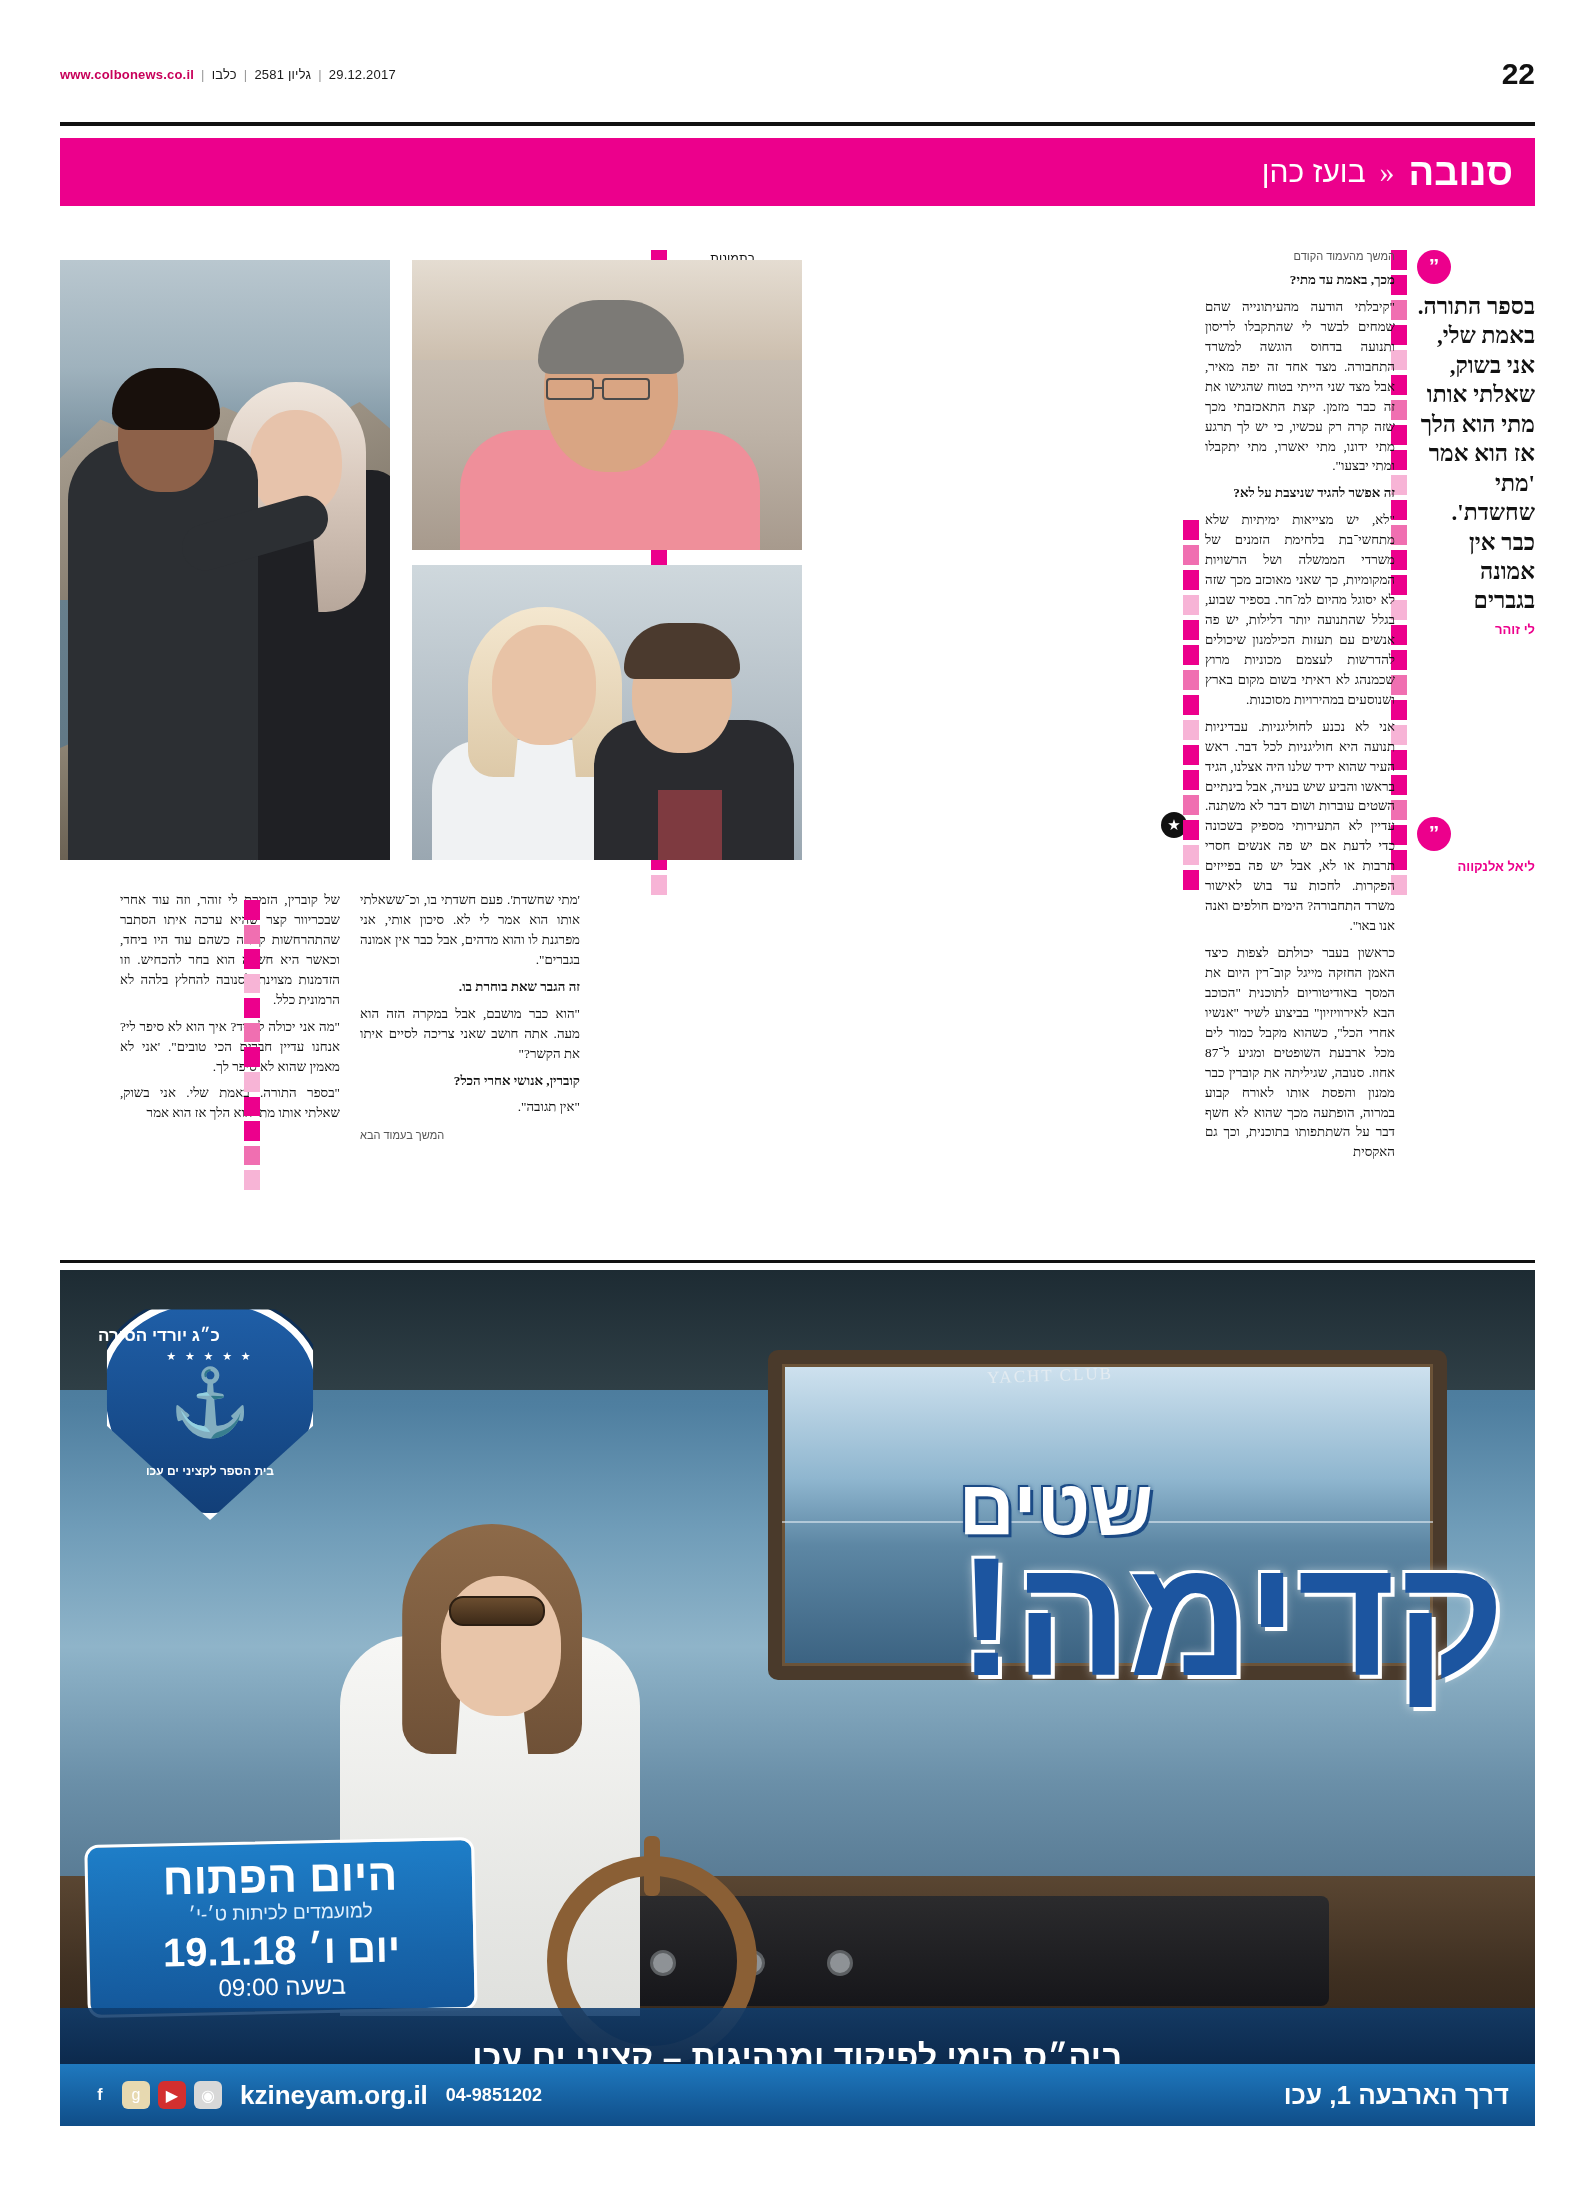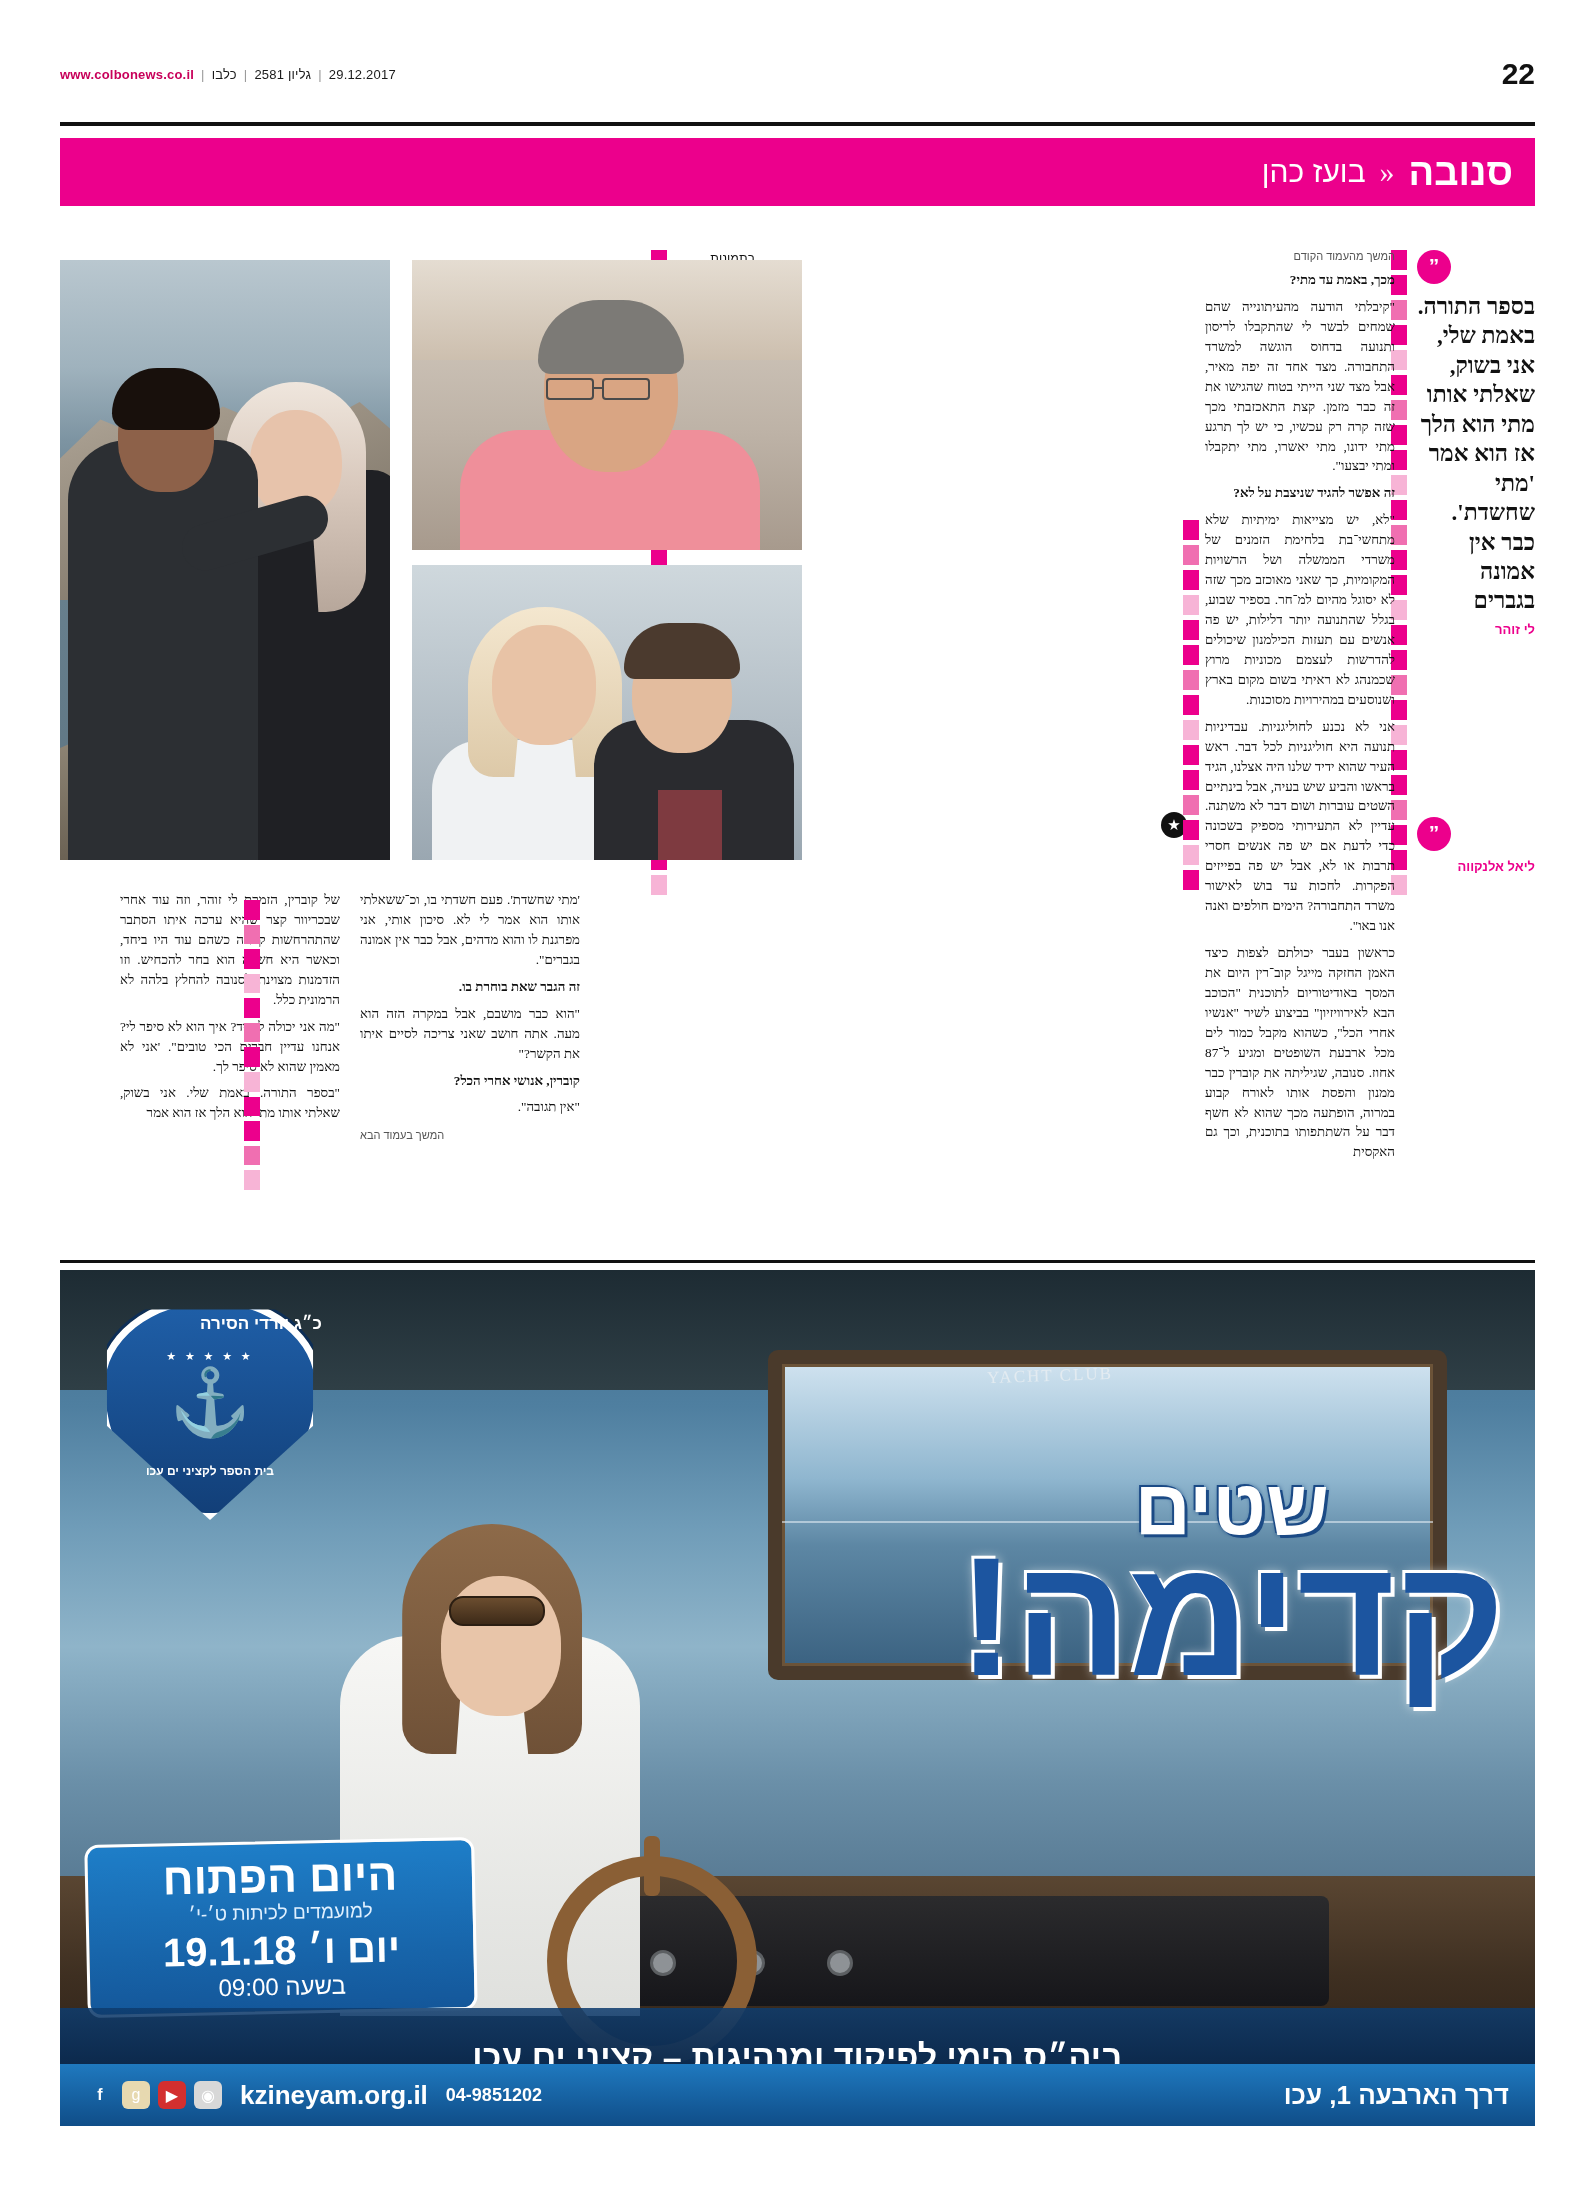--- a/index.html
+++ b/index.html
@@ -282,37 +282,37 @@
     border:7px solid #ffffff;
     border-radius:50% 50% 48% 48%/40% 40% 60% 60%;
     clip-path:polygon(4% 6%,96% 6%,96% 58%,50% 100%,4% 58%);
     box-shadow:0 0 0 3px #0d2e57;
   }
   .crest .anchor {
     position:absolute; left:50%; top:74px; transform:translateX(-50%);
     color:#fff; font-size:66px; line-height:1;
   }
   .crest .top-text {
-    position:absolute; left:0; right:0; top:18px; text-align:right;
+    position:absolute; left:0; right:0; top:30px; text-align:left;
     color:#fff; font-family:"Liberation Sans", sans-serif;
     font-size:17px; font-weight:bold;
   }
   .crest .bot-text {
     position:absolute; left:0; right:0; bottom:42px; text-align:center;
     color:#fff; font-family:"Liberation Sans", sans-serif;
     font-size:12px; font-weight:bold;
   }
   .crest .stars {
     position:absolute; left:0; right:0; top:54px; text-align:center;
     color:#fff; font-size:11px; letter-spacing:3px;
   }
 
   
   .ad-head {
-    position:absolute; right:30px; top:200px; text-align:center; direction:rtl;
+    position:absolute; right:30px; top:200px; text-align:left; direction:rtl;
   }
   .ad-head .l1 {
     font-family:"Liberation Sans", sans-serif; font-weight:bold;
     font-size:78px; line-height:.95; color:#ffffff;
     text-shadow:0 0 4px #1c4b86, 3px 3px 0 #1c4b86, -2px -2px 0 #1c4b86;
   }
   .ad-head .l2 {
     font-family:"Liberation Sans", sans-serif; font-weight:bold;
     font-size:168px; line-height:.95; color:#1c55a0;
     text-shadow:4px 4px 0 #ffffff, -3px -3px 0 #ffffff, 0 0 12px rgba(255,255,255,.7);

